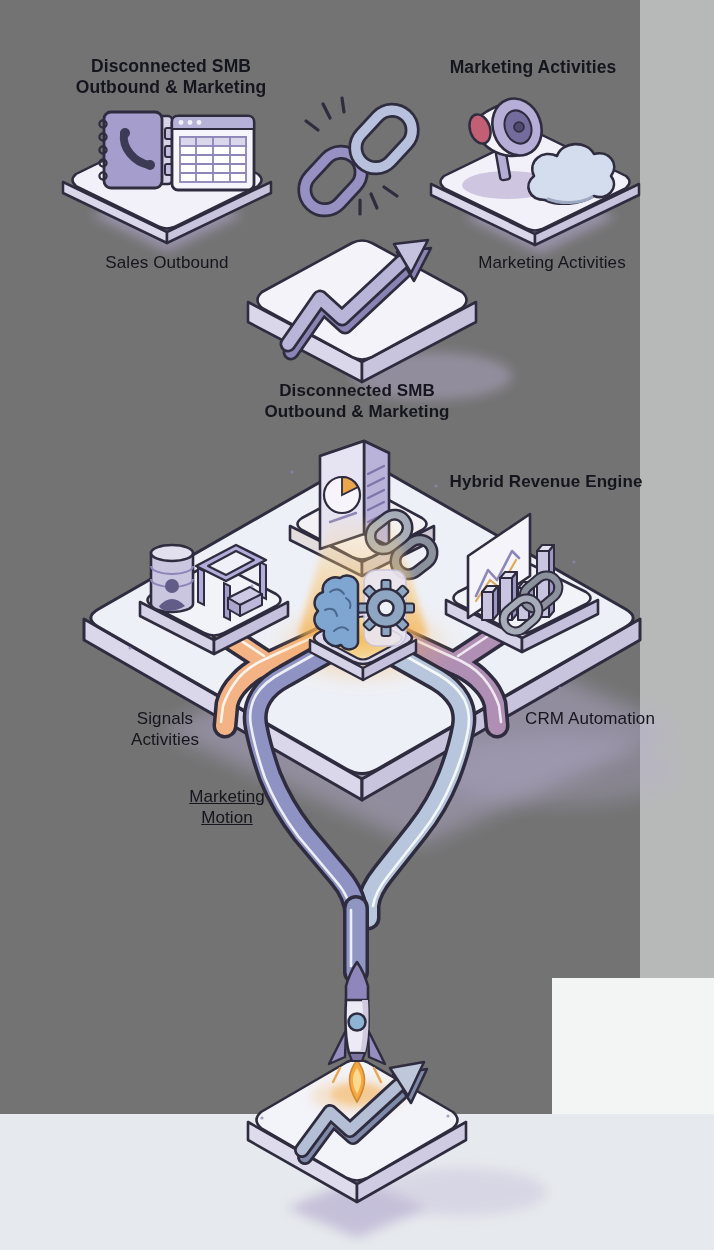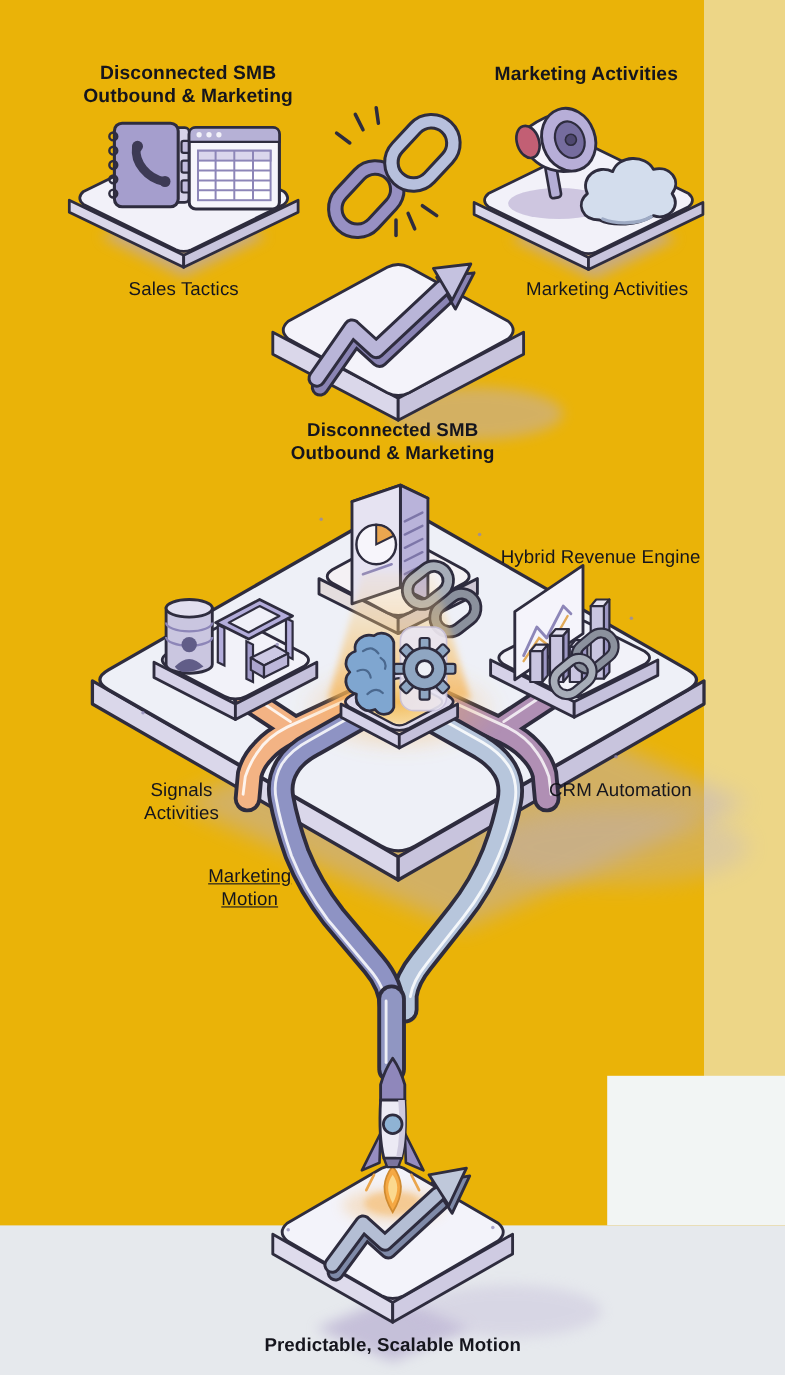--- a/index.html
+++ b/index.html
@@ -1,21 +1,21 @@
 <!DOCTYPE html>
 <html><head>
 <meta charset="utf-8">
 <style>
   html,body{margin:0;padding:0;background:#dfe5e3;}
-  .stage{position:relative;width:714px;height:1250px;background:#eab308;overflow:hidden;
+  .stage{position:relative;width:714px;height:1250px;background:#737373;overflow:hidden;
          font-family:"Liberation Sans",sans-serif;color:#15151d;}
   .stage svg{position:absolute;inset:0;display:block;}
   .lbl{position:absolute;transform:translateX(-50%);text-align:center;white-space:nowrap;
        font-size:17px;line-height:21px;color:#15151d;letter-spacing:.1px;}
-  .lbl .b{font-weight:400;margin-top:25px;}
+  .lbl .b{font-weight:700;}
   .lbl span{display:block;}
   .hdr{font-weight:700;font-size:17.5px;}
 </style>
 </head>
 <body>
 
 <div class="stage">
 
 <svg width="714" height="1250" viewBox="0 0 714 1250">
   <defs>
@@ -399,48 +399,45 @@
 <div class="lbl hdr" style="left:171px;top:56px;">
   <span>Disconnected SMB</span>
   <span>Outbound &amp; Marketing</span>
 </div>
 
 <div class="lbl hdr" style="left:533px;top:57px;">
   <span>Marketing Activities</span>
 </div>
 
 <div class="lbl" style="left:167px;top:252px;">
-  <span>Sales Tactics</span>
+  <span>Sales Outbound</span>
 </div>
 
 <div class="lbl" style="left:552px;top:252px;">
   <span>Marketing Activities</span>
 </div>
 
 <div class="lbl" style="left:357px;top:380px;font-weight:700;">
   <span>Disconnected SMB</span>
   <span>Outbound &amp; Marketing</span>
 </div>
 
 <div class="lbl" style="left:546px;top:471px;">
   <span class="b">Hybrid Revenue Engine</span>
 </div>
 
 <div class="lbl" style="left:165px;top:708px;">
   <span>Signals</span>
   <span>Activities</span>
 </div>
 
-<div class="lbl" style="left:564px;top:708px;text-align:center;">
+<div class="lbl" style="left:590px;top:708px;text-align:center;">
   <span>CRM Automation</span>
 </div>
 
 <div class="lbl" style="left:227px;top:786px;text-decoration:underline;">
   <span>Marketing</span>
   <span>Motion</span>
 </div>
 
 
-<div class="lbl" style="left:357px;top:1212px;font-weight:700;">
-  <span>Predictable, Scalable Motion</span>
-</div>
 
 </div>
 
 </body></html>

